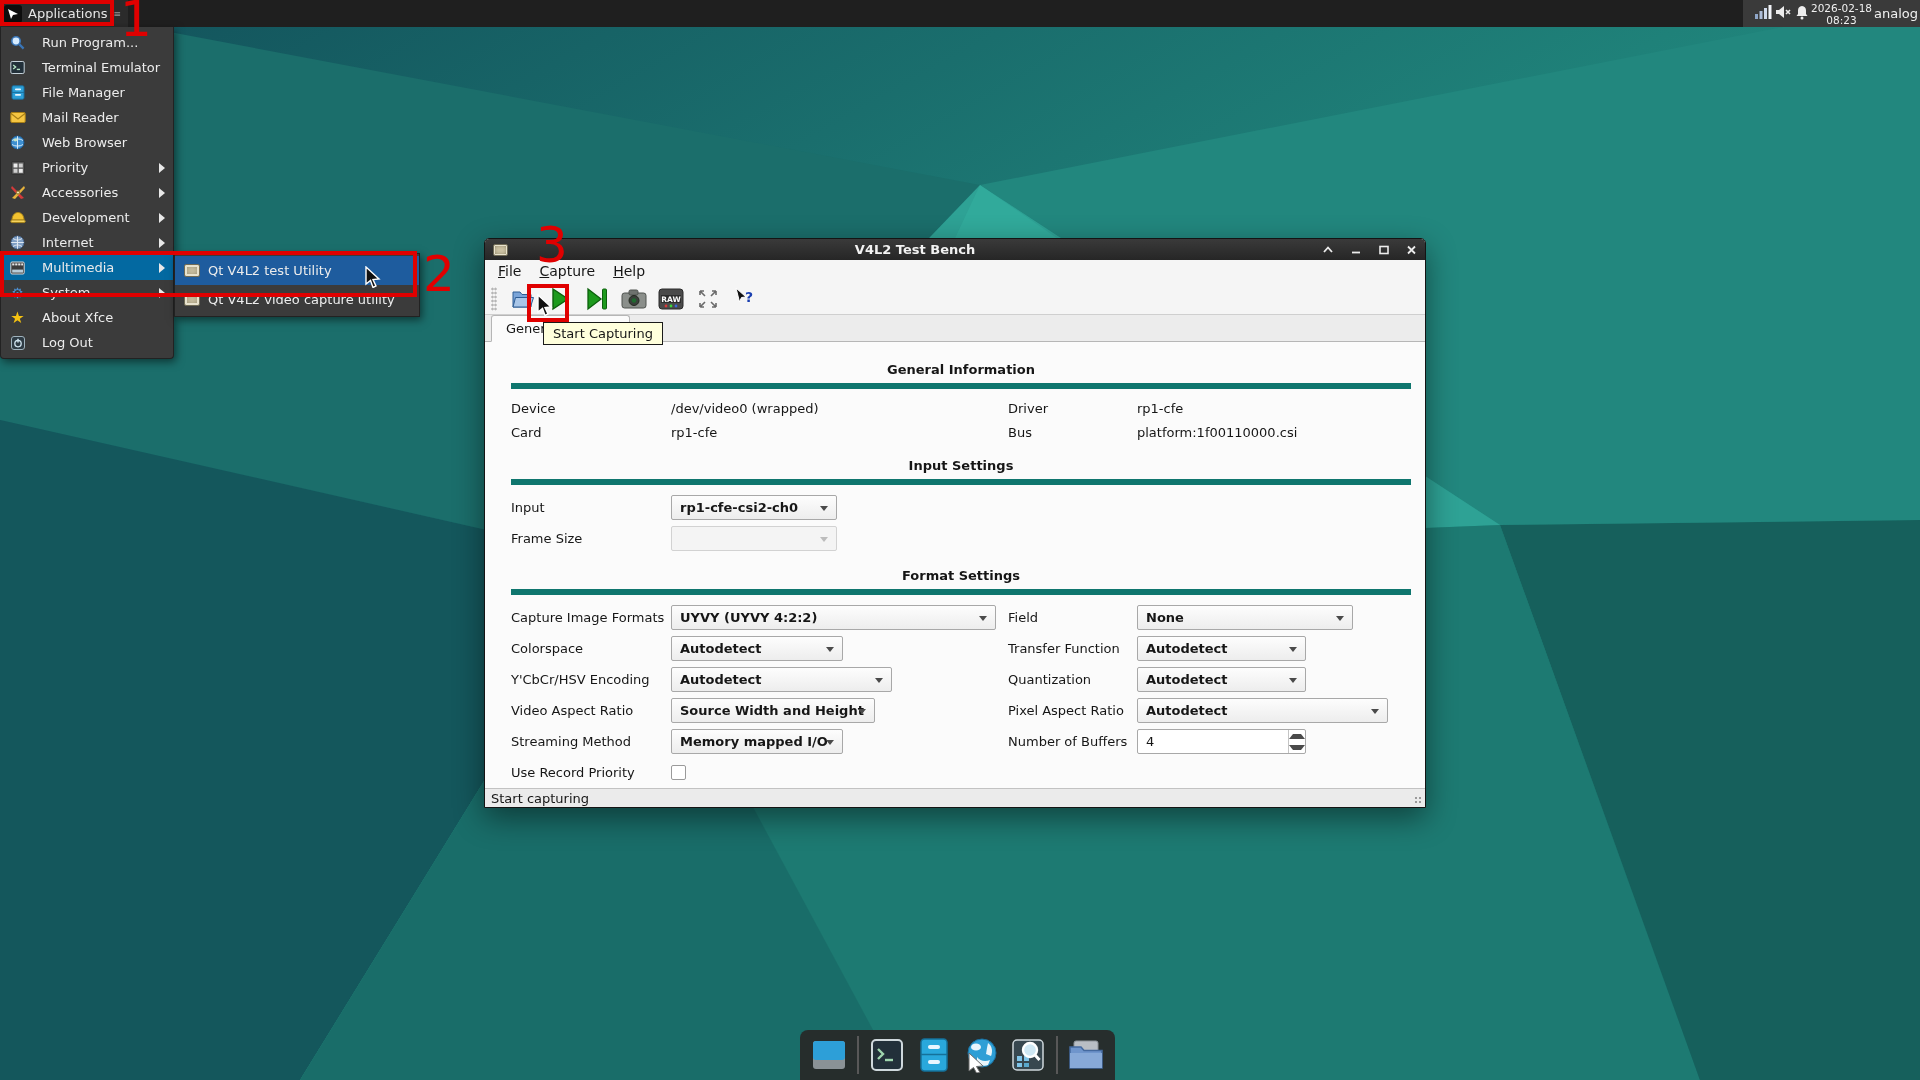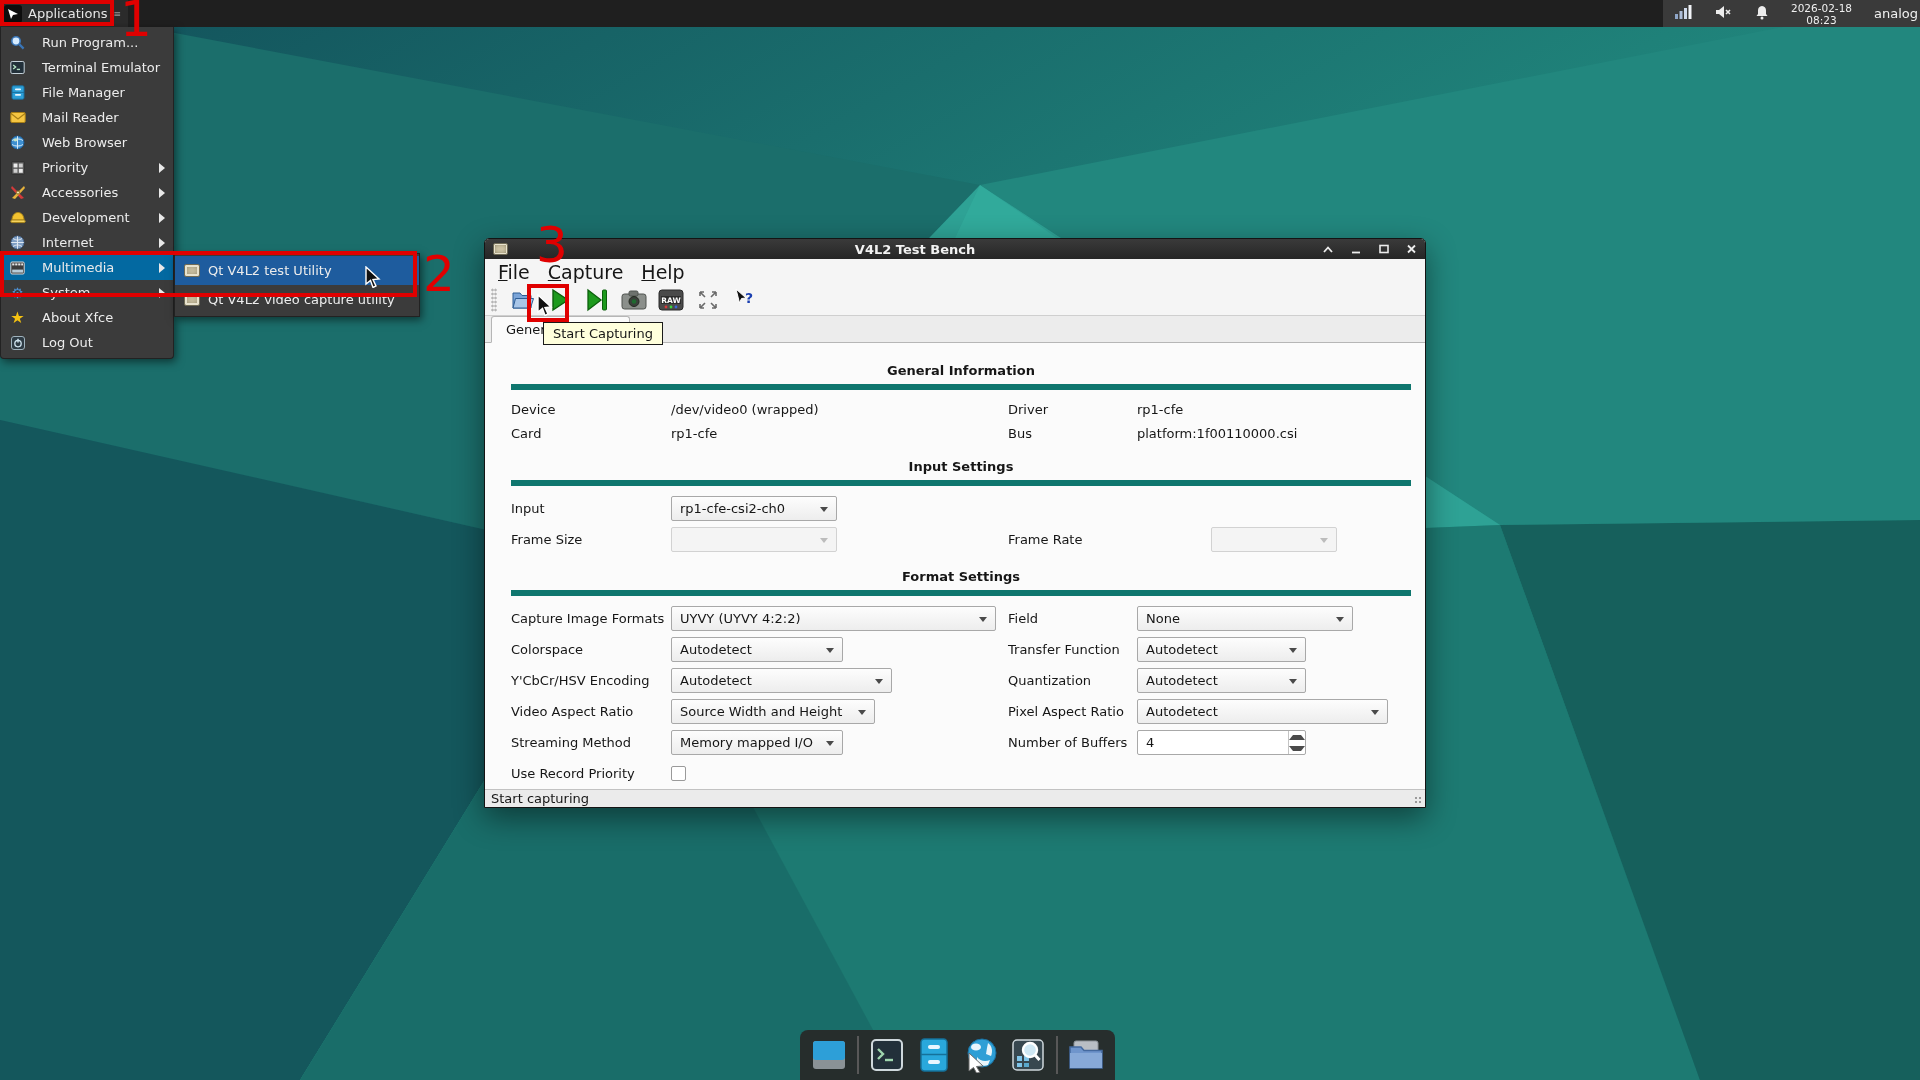--- a/index.html
+++ b/index.html
@@ -12,21 +12,21 @@
 
   
   .panel { position:absolute; left:0; top:0; width:1920px; height:27px; background:#1f1f1f;
     display:flex; align-items:center; color:#e6e6e6; font-size:13px; z-index:40; }
   .apps-btn { height:27px; display:flex; align-items:center; gap:6px; padding:0 8px 0 4px;
     background:#2b2b2b; cursor:default; }
   .xfce-logo { width:18px; height:18px; background:#0d0d0d; border-radius:3px; display:flex;
     align-items:center; justify-content:center; }
   .apps-caret { color:#9a9a9a; font-size:9px; letter-spacing:-1px; }
   .panel-spacer { flex:1; }
-  .tray { height:27px; background:#3a3a3a; display:flex; align-items:center; gap:22px;
+  .tray { height:27px; background:#3a3a3a; display:flex; align-items:center; gap:2px;
     padding:0 2px 0 12px; }
   .clock { text-align:center; font-size:10.5px; line-height:12px; color:#f0f0f0; }
   .username { font-size:13px; color:#f0f0f0; white-space:nowrap; }
 
   
   .appmenu { position:absolute; left:0; top:27px; width:174px; background:#3b3b3b;
     border:1px solid #222; border-top:none; border-radius:0 0 4px 4px; padding:3px 0;
     z-index:50; box-shadow:2px 3px 8px rgba(0,0,0,.5); }
   .mi { height:25px; display:flex; align-items:center; gap:16px; padding:0 8px; color:#ececec;
     font-size:13px; white-space:nowrap; }
@@ -50,21 +50,21 @@
     box-shadow:0 10px 30px rgba(0,0,0,.45); z-index:30; display:flex; flex-direction:column; }
   .titlebar { height:24px; background:linear-gradient(#3a3a3a,#262626); border-radius:4px 4px 0 0;
     display:flex; align-items:center; padding:0 8px; color:#f2f2f2; }
   .title-icon { width:15px; height:12px; background:#cdc3a5; border:1px solid #6f6a55; border-radius:2px;
     box-shadow:inset 0 0 0 1px #e8e2cd, inset 0 0 4px #7d7456; }
   .title-text { flex:1; text-align:center; font-size:13px; font-weight:bold; }
   .tb-btns { display:flex; gap:16px; align-items:center; }
   .tb-btns svg { display:block; }
 
   .menubar { height:26px; background:#f5f5f5; display:flex; align-items:center; padding-left:4px;
-    font-size:19px; color:#161616; }
+    font-size:14px; color:#161616; }
   .mb-item { padding:3px 9px; display:inline-block; }
   .mb-item::first-letter { text-decoration:underline; }
 
   .toolbar { height:37px; background:#f5f5f5; border-bottom:1px solid #cfcfcf; display:flex;
     align-items:center; gap:11px; padding-left:6px; }
   .tool-handle { width:6px; height:24px; margin-right:2px;
     background-image:radial-gradient(#b5b5b5 1px, transparent 1.2px);
     background-size:3px 4px; }
   .tool-btn { width:26px; height:26px; display:flex; align-items:center; justify-content:center; }
 
@@ -76,21 +76,21 @@
 
   .content { flex:1; background:#fbfbfb; padding:12px 14px 0 26px; font-size:13px; color:#161616; position:relative; }
   .sect-head { font-weight:bold; padding:8px 0 6px 0; border-bottom:6px solid #0f766e; margin-bottom:7px;text-align:center; }
   .irow { position:relative; height:24px; display:flex; align-items:center; }
   .frow { position:relative; height:31px; display:flex; align-items:center; }
   .l-label { flex:0 0 160px; white-space:nowrap; }
   .rgroup { position:absolute; left:497px; top:0; height:100%; display:flex; align-items:center; }
   .r-label { width:129px; white-space:nowrap; }
   .dd { height:25px; border:1px solid #a8a8a8; border-radius:2px;
     background:linear-gradient(#fdfdfd,#ededed); display:flex; align-items:center;
-    padding:0 22px 0 8px; position:relative; white-space:nowrap; overflow:hidden; }
+    padding:0 22px 0 8px; position:relative; white-space:nowrap; overflow:hidden;font-weight:bold; }
   .dd::after { content:""; position:absolute; right:8px; top:10px; width:0; height:0;
     border-left:4px solid transparent; border-right:4px solid transparent; border-top:5px solid #4a4a4a; }
   .dd.disabled { background:#f4f4f4; border-color:#d2d2d2; color:#9a9a9a; }
   .dd.disabled::after { border-top-color:#bcbcbc; }
   .spin { height:25px; width:169px; border:1px solid #a8a8a8; border-radius:2px; background:#fff;
     display:flex; align-items:stretch; }
   .spin .val { flex:1; display:flex; align-items:center; padding-left:8px; }
   .spin .btns { width:17px; border-left:1px solid #c4c4c4; display:flex; flex-direction:column; }
   .spin .btns span { flex:1; display:flex; align-items:center; justify-content:center; }
   .arr-up { width:0; height:0; border-left:4px solid transparent; border-right:4px solid transparent; border-bottom:5px solid #4a4a4a; }
@@ -438,26 +438,20 @@
     <div class="frow">
       <span class="l-label">Input</span>
       <span class="dd" style="width:166px;">
         <span>rp1-cfe-csi2-ch0</span>
       </span>
     </div>
     <div class="frow">
       <span class="l-label">Frame Size</span>
       <span class="dd disabled" style="width:166px;">
         <span></span>
-      </span>
-      <span class="rgroup">
-        <span class="r-label" style="width:203px;">Frame Rate</span>
-        <span class="dd disabled" style="width:126px;">
-          <span></span>
-        </span>
       </span>
     </div>
 
     <div class="sect-head" style="margin-top:6px;">Format Settings</div>
     <div class="frow">
       <span class="l-label">Capture Image Formats</span>
       <span class="dd" style="width:325px;">
         <span>UYVY (UYVY 4:2:2)</span>
       </span>
       <span class="rgroup">

